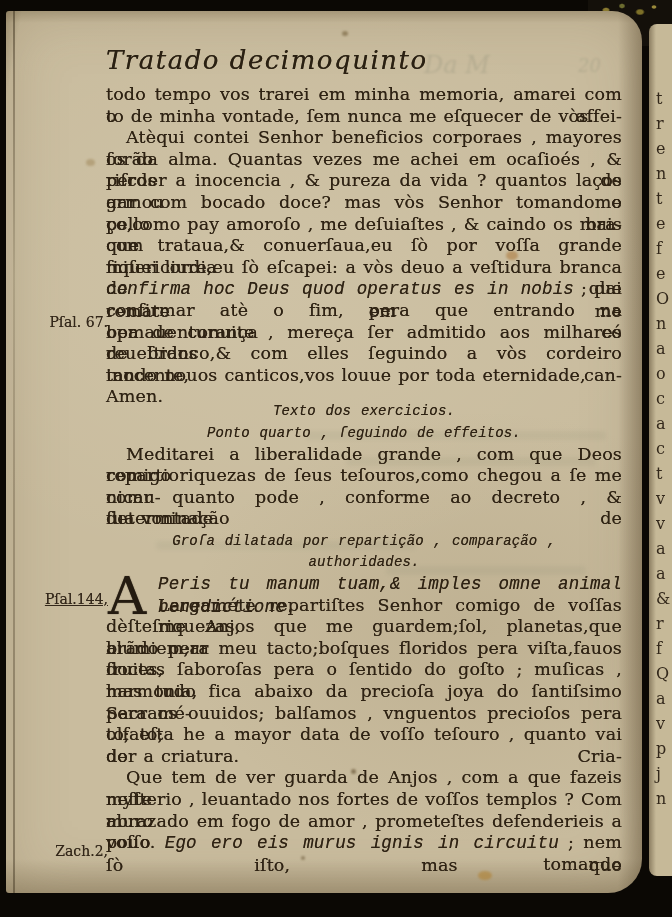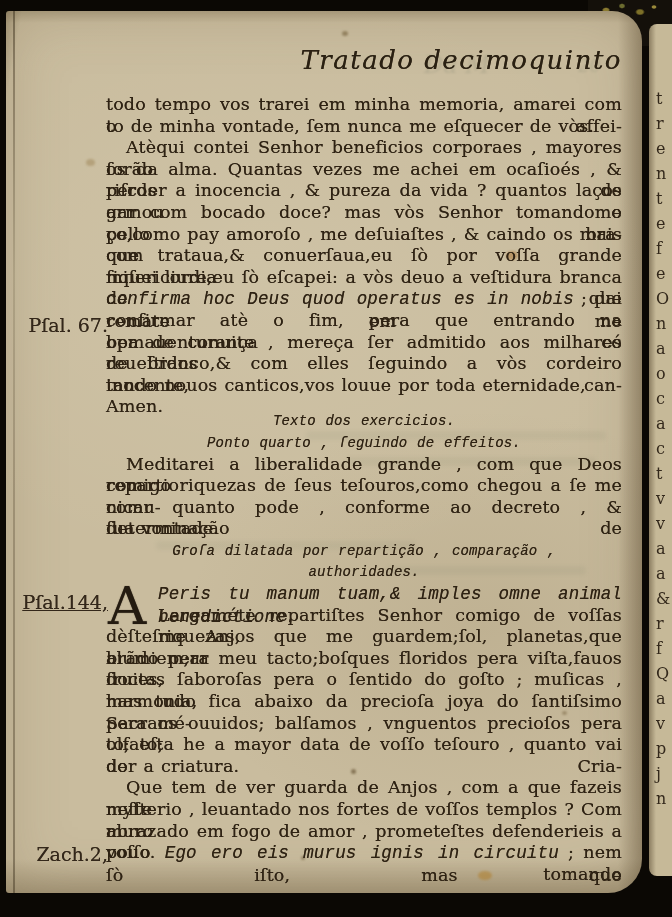--- a/index.html
+++ b/index.html
@@ -36,39 +36,39 @@
     border-radius:8px 0 0 8px;
     background:
       linear-gradient(90deg, rgba(70,55,32,.45), rgba(70,55,32,0) 7px),
       #c6b998;
     overflow:hidden;}
   .edge-letters{position:absolute;left:7px;top:62px;width:20px;
     font-size:16px;line-height:25px;color:#33281b;}
 
   
   .tb{position:absolute;left:100px;top:34px;width:516px;}
-  .header{font-style:italic;font-size:26px;line-height:30px;text-align:right;
-    letter-spacing:1.5px;margin-bottom:19px;color:#2a2012;
+  .header{font-style:italic;font-size:26px;line-height:30px;text-align:left;
+    letter-spacing:1.5px;margin-bottom:9px;color:#2a2012;
     text-shadow:0 0 .6px rgba(42,32,18,.8);}
   .line{position:relative;font-size:17.5px;line-height:21.6px;height:21.6px;
     letter-spacing:.15px;word-spacing:1.2px;
     text-shadow:0 0 .5px rgba(46,34,19,.75);}
   .a-j{text-align:justify;text-align-last:justify;}
   .a-l{text-align:left;}
   .a-c{text-align:center;font-size:14px;}
   .a-r{text-align:right;}
   .ind{text-indent:20px;}
   .pad{padding-left:52px;}
   .it{font-style:italic;font-family:Liberation Mono, monospace;}
   .dropcap{position:absolute;left:2px;top:0;font-size:53px;line-height:46px;
     font-style:normal;color:#241b10;text-shadow:0 0 1px rgba(36,27,16,.7);}
 
   
   .mnote{position:absolute;left:16px;width:86px;text-align:right;
-    font-size:19px;color:#33271a;text-shadow:0 0 .5px rgba(46,34,19,.7);}
+    font-size:14px;color:#33271a;text-shadow:0 0 .5px rgba(46,34,19,.7);}
 
   
   .ghost{position:absolute;font-style:italic;color:#49584a;opacity:.14;
     filter:blur(1.3px);}
   .ghost-stripe{position:absolute;height:9px;border-radius:4px;
     background:#5b6a52;opacity:.07;filter:blur(2px);}
 
   
   .stain{position:absolute;border-radius:50%;filter:blur(1px);}
 </style>

